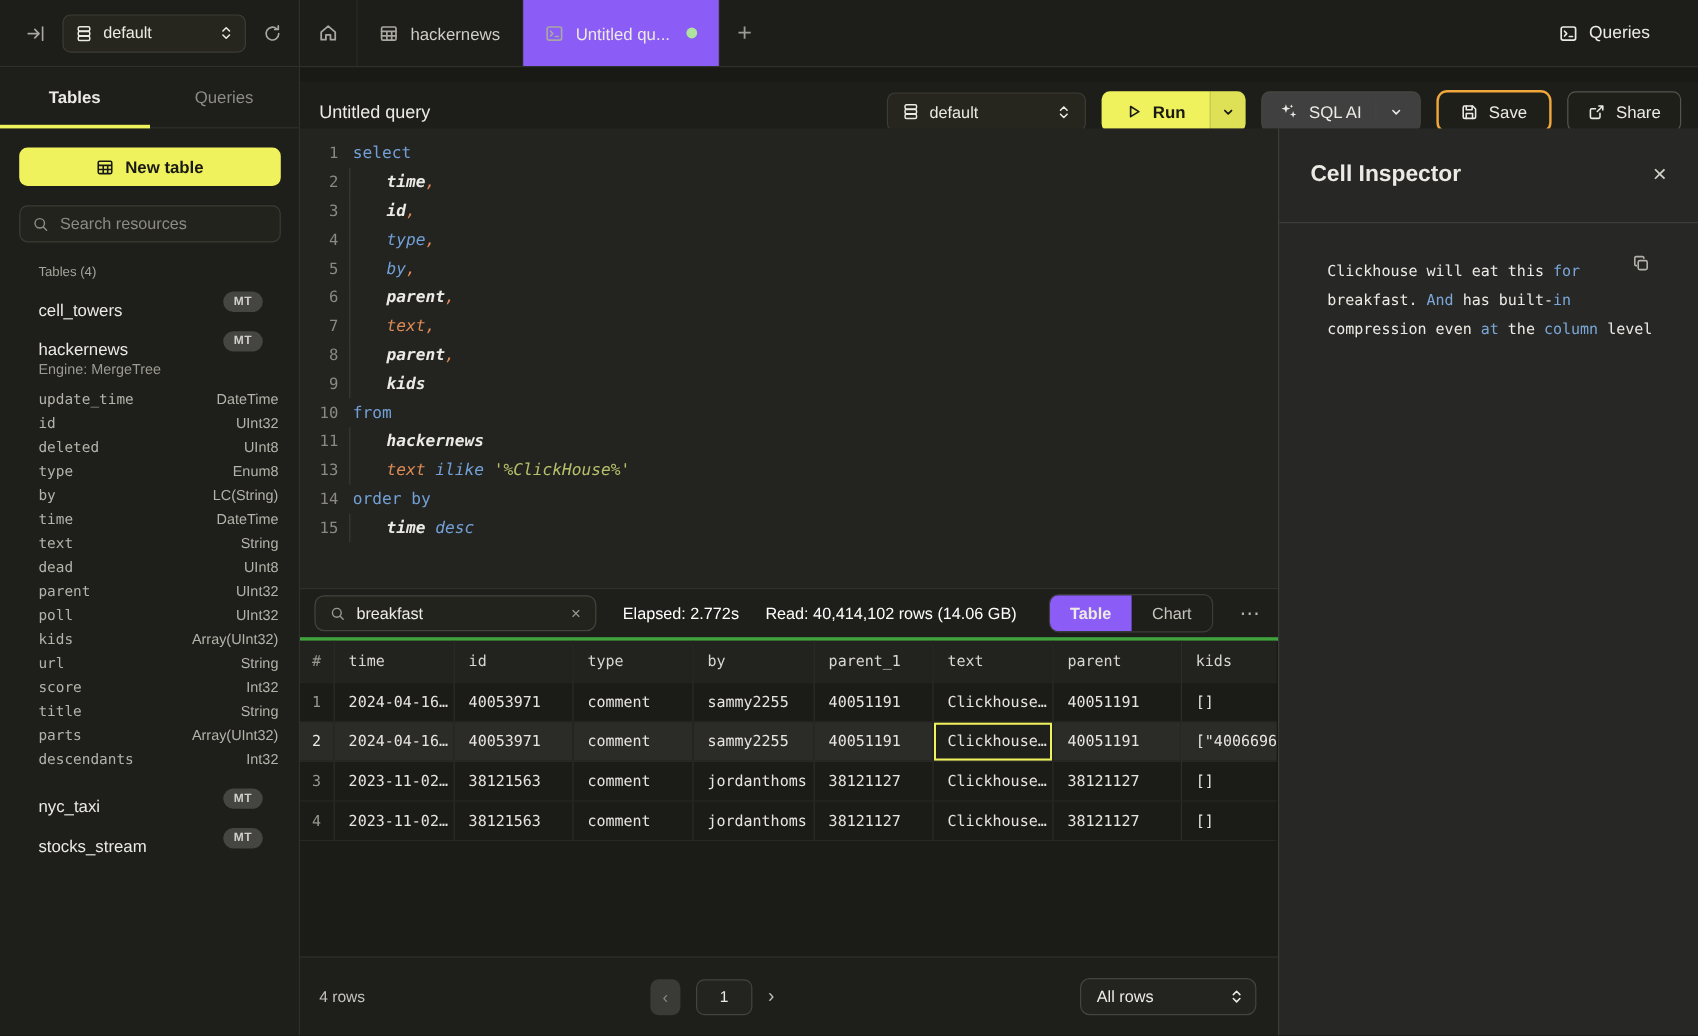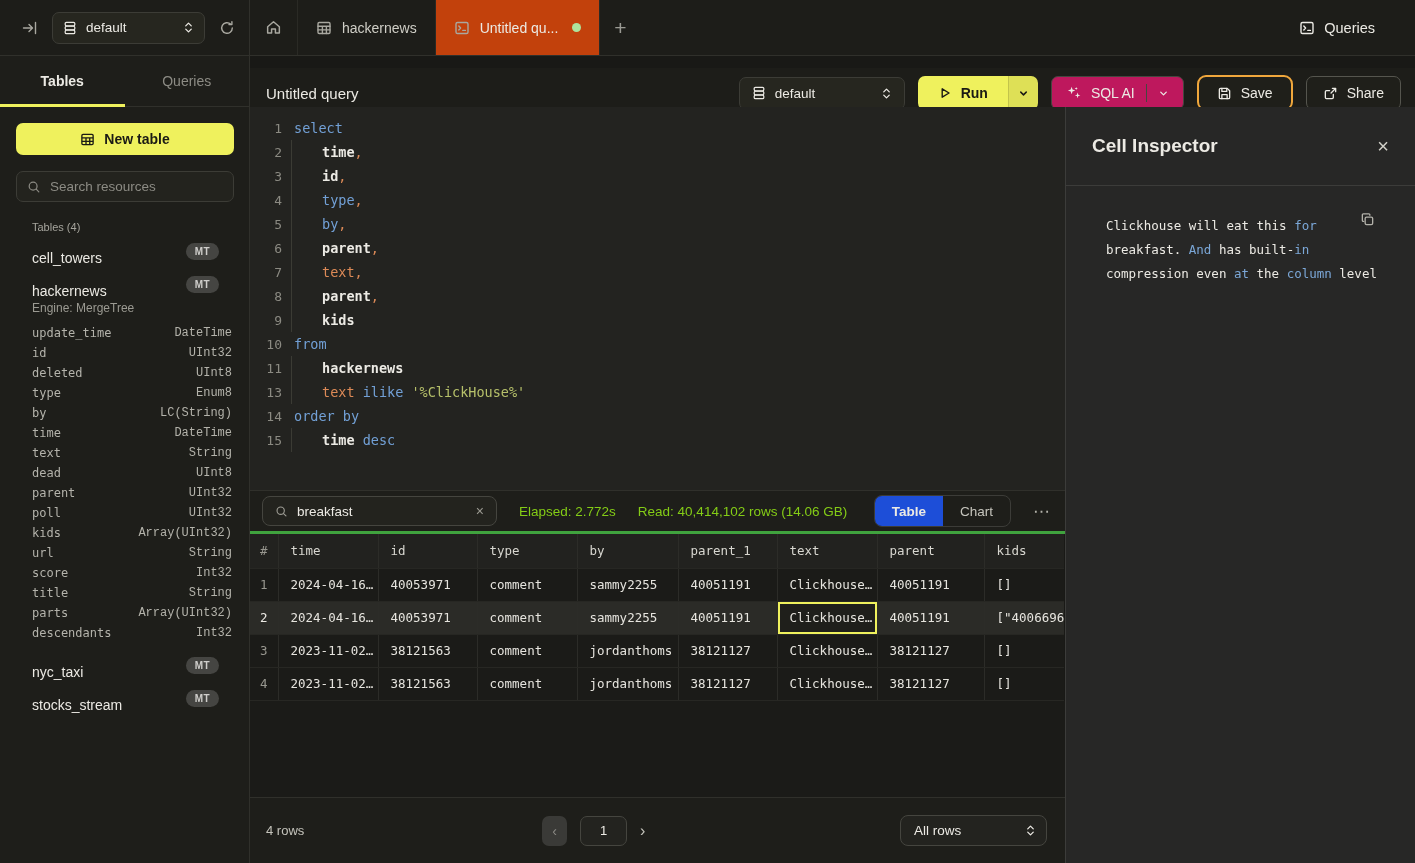--- a/index.html
+++ b/index.html
@@ -24,40 +24,40 @@
     border-right:1px solid var(--bd);}
   .icon-btn{color:#a9a8a0;background:none;border:none;cursor:pointer;display:flex;align-items:center;}
   .conn-select{flex:1;height:32px;display:flex;align-items:center;gap:9px;padding:0 10px;
     background:#26261f;border:1px solid #3c3c36;border-radius:7px;color:var(--txt);font-size:13.5px;cursor:pointer;}
   .conn-select .lbl{flex:1;text-align:left;}
   .tabs{display:flex;align-items:stretch;}
   .tab{display:flex;align-items:center;gap:10px;padding:0 18px;border-right:1px solid #2a2a25;
     color:#cfceC6;font-size:14px;cursor:pointer;}
   .tab .t-ic{color:#a9a8a0;}
   .tab.home{width:48px;justify-content:center;padding:0;}
-  .tab.active{background:#c2410c;color:var(--txt);}
+  .tab.active{background:#8b5cf6;color:var(--txt);}
   .dot{width:9px;height:9px;border-radius:50%;background:var(--dot);margin-left:4px;}
   .plus-btn{background:none;border:none;color:#9a9a93;font-size:21px;line-height:1;
     padding:0 14px;cursor:pointer;align-self:center;}
   .queries-btn{margin-left:auto;align-self:center;margin-right:40px;display:flex;align-items:center;gap:9px;
     background:none;border:none;color:var(--txt);font-size:14.5px;cursor:pointer;}
 
   
   .qheader{position:absolute;left:250px;top:68px;width:1165px;height:51px;background:var(--bg-top);
     border-bottom:1px solid var(--bd);display:flex;align-items:center;padding:0 14px 0 16px;gap:13px;}
   .qtitle{font-size:15px;color:var(--txt);margin-right:auto;}
   .hdr-select{height:33px;width:166px;display:flex;align-items:center;gap:9px;padding:0 12px;
     background:#26261f;border:1px solid #3c3c36;border-radius:7px;color:var(--txt);font-size:13.5px;cursor:pointer;}
   .hdr-select .lbl{flex:1;text-align:left;}
   .run-btn{height:34px;display:flex;align-items:stretch;background:var(--yellow);border:none;
     border-radius:7px;overflow:hidden;cursor:pointer;padding:0;color:#1a1a14;}
   .run-main{display:flex;align-items:center;gap:9px;padding:0 20px;font-size:14px;font-weight:700;}
   .run-caret{width:30px;display:flex;align-items:center;justify-content:center;
     background:rgba(0,0,0,0.07);border-left:1px solid rgba(0,0,0,0.12);}
-  .ghost-btn{height:34px;display:flex;align-items:center;gap:9px;padding:0 14px;background:#be185d;
+  .ghost-btn{height:34px;display:flex;align-items:center;gap:9px;padding:0 14px;background:#404040;
     border:1px solid #46463f;border-radius:7px;color:var(--txt);font-size:14px;cursor:pointer;}
   .ghost-btn .sep{width:1px;height:18px;background:#46463f;margin:0 2px;}
   .save-btn{height:36px;display:flex;align-items:center;gap:9px;padding:0 18px;background:#1f1f1a;
     border:2px solid var(--amber);border-radius:9px;color:var(--txt);font-size:14px;cursor:pointer;}
   .share-btn{height:34px;display:flex;align-items:center;gap:9px;padding:0 16px;background:#1f1f1a;
     border:1px solid #55554e;border-radius:7px;color:var(--txt);font-size:14px;cursor:pointer;}
 
   
   .sidebar{position:absolute;left:0;top:56px;width:250px;height:807px;background:var(--bg-side);
     border-right:1px solid var(--bd);overflow:hidden;}
@@ -76,49 +76,49 @@
   .search-box input::placeholder{color:#8c8b84;}
   .section-lbl{margin:19px 0 2px 32px;font-size:11px;color:#a5a49c;}
   .tbl-row{display:flex;align-items:center;height:33px;padding:0 30px 0 32px;cursor:pointer;}
   .tbl-name{flex:1;font-size:14px;color:var(--txt);margin-top:13px;}
   .badge{background:#454542;color:#cfcecb;font-size:10px;font-weight:700;letter-spacing:.4px;
     padding:3px 9px;border-radius:9px;}
   .tbl-engine{padding:0 32px 8px;font-size:12px;color:#9b9a92;}
   .col-list{padding-bottom:6px;}
   .col-row{display:flex;align-items:center;height:20px;padding:0 17px 0 32px;cursor:default;}
   .col-name{flex:1;font-family:"DejaVu Sans Mono",monospace;font-size:12px;color:#b4b3ab;}
-  .col-type{font-family:Liberation Mono, monospace;font-size:12px;color:#b4b3ab;}
+  .col-type{font-family:Liberation Sans, sans-serif;font-size:12px;color:#b4b3ab;}
 
   
   .workspace{position:absolute;left:250px;top:107px;width:815px;height:756px;display:flex;flex-direction:column;}
   .editor{height:383px;flex:none;background:var(--bg-editor);padding:9px 0 0 6px;overflow:hidden;}
   .ed-line{display:flex;height:24px;align-items:center;}
   .ed-num{width:26px;flex:none;text-align:right;font-family:"DejaVu Sans Mono",monospace;
     font-size:13px;color:#8b8a82;}
   .ed-code{position:relative;margin-left:12px;font-family:"DejaVu Sans Mono",monospace;
     font-size:13.5px;white-space:pre;}
-  .ed-code.ind{padding-left:28px;}
+  .ed-code.ind{padding-left:28px;font-style:italic;}
   .guide{position:absolute;left:-3px;top:-4px;bottom:-4px;width:1px;background:#3b3b34;}
   .tok.kw{color:var(--kw);}
   .tok.id{color:var(--txt);font-weight:700;}
   .tok.or{color:var(--or);}
   .tok.st{color:var(--st);}
   .tok.pl{color:var(--txt2);}
 
   .rtoolbar{height:41px;flex:none;border-top:1px solid var(--bd);background:#1e1e1a;
     display:flex;align-items:center;padding:0 14px 0 12px;gap:22px;}
   .rsearch{width:235px;height:30px;display:flex;align-items:center;gap:9px;padding:0 12px;
     background:#23231e;border:1px solid #45453f;border-radius:8px;color:#9b9a92;flex:none;}
   .rsearch input{flex:1;background:none;border:none;outline:none;color:var(--txt);font-size:13.5px;
     font-family:"Liberation Sans",sans-serif;min-width:0;}
   .rsearch .clear{background:none;border:none;color:#9b9a92;font-size:14px;cursor:pointer;line-height:1;}
-  .stat{font-size:13.5px;color:#84cc16;white-space:nowrap;}
+  .stat{font-size:13.5px;color:#ffffff;white-space:nowrap;}
   .view-toggle{margin-left:auto;display:flex;border:1px solid #3c3c38;border-radius:8px;overflow:hidden;height:32px;}
   .view-toggle .seg{display:flex;align-items:center;padding:0 17px;font-size:13.5px;color:#c6c5bd;cursor:pointer;}
-  .view-toggle .seg.on{background:#1d4ed8;color:var(--txt);font-weight:700;}
+  .view-toggle .seg.on{background:#8b5cf6;color:var(--txt);font-weight:700;}
   .more-btn{background:none;border:none;color:#b3b2aa;font-size:17px;cursor:pointer;letter-spacing:1px;}
 
   .rtable{flex:none;border-top:3px solid var(--green);}
   table{border-collapse:collapse;table-layout:fixed;width:814px;background:var(--bg-row);}
   th,td{font-family:"DejaVu Sans Mono",monospace;font-size:12.5px;font-weight:400;text-align:left;
     padding:0 0 0 12px;height:34px;border-right:1px solid #2c2c28;border-bottom:1px solid #272723;
     overflow:hidden;white-space:nowrap;}
   th{background:var(--bg-head);color:#d8d7d0;height:34px;}
   td{height:33px;color:#e6e4de;cursor:cell;}
   th.cnum,td.cnum{text-align:center;padding:0;color:#98978f;}

